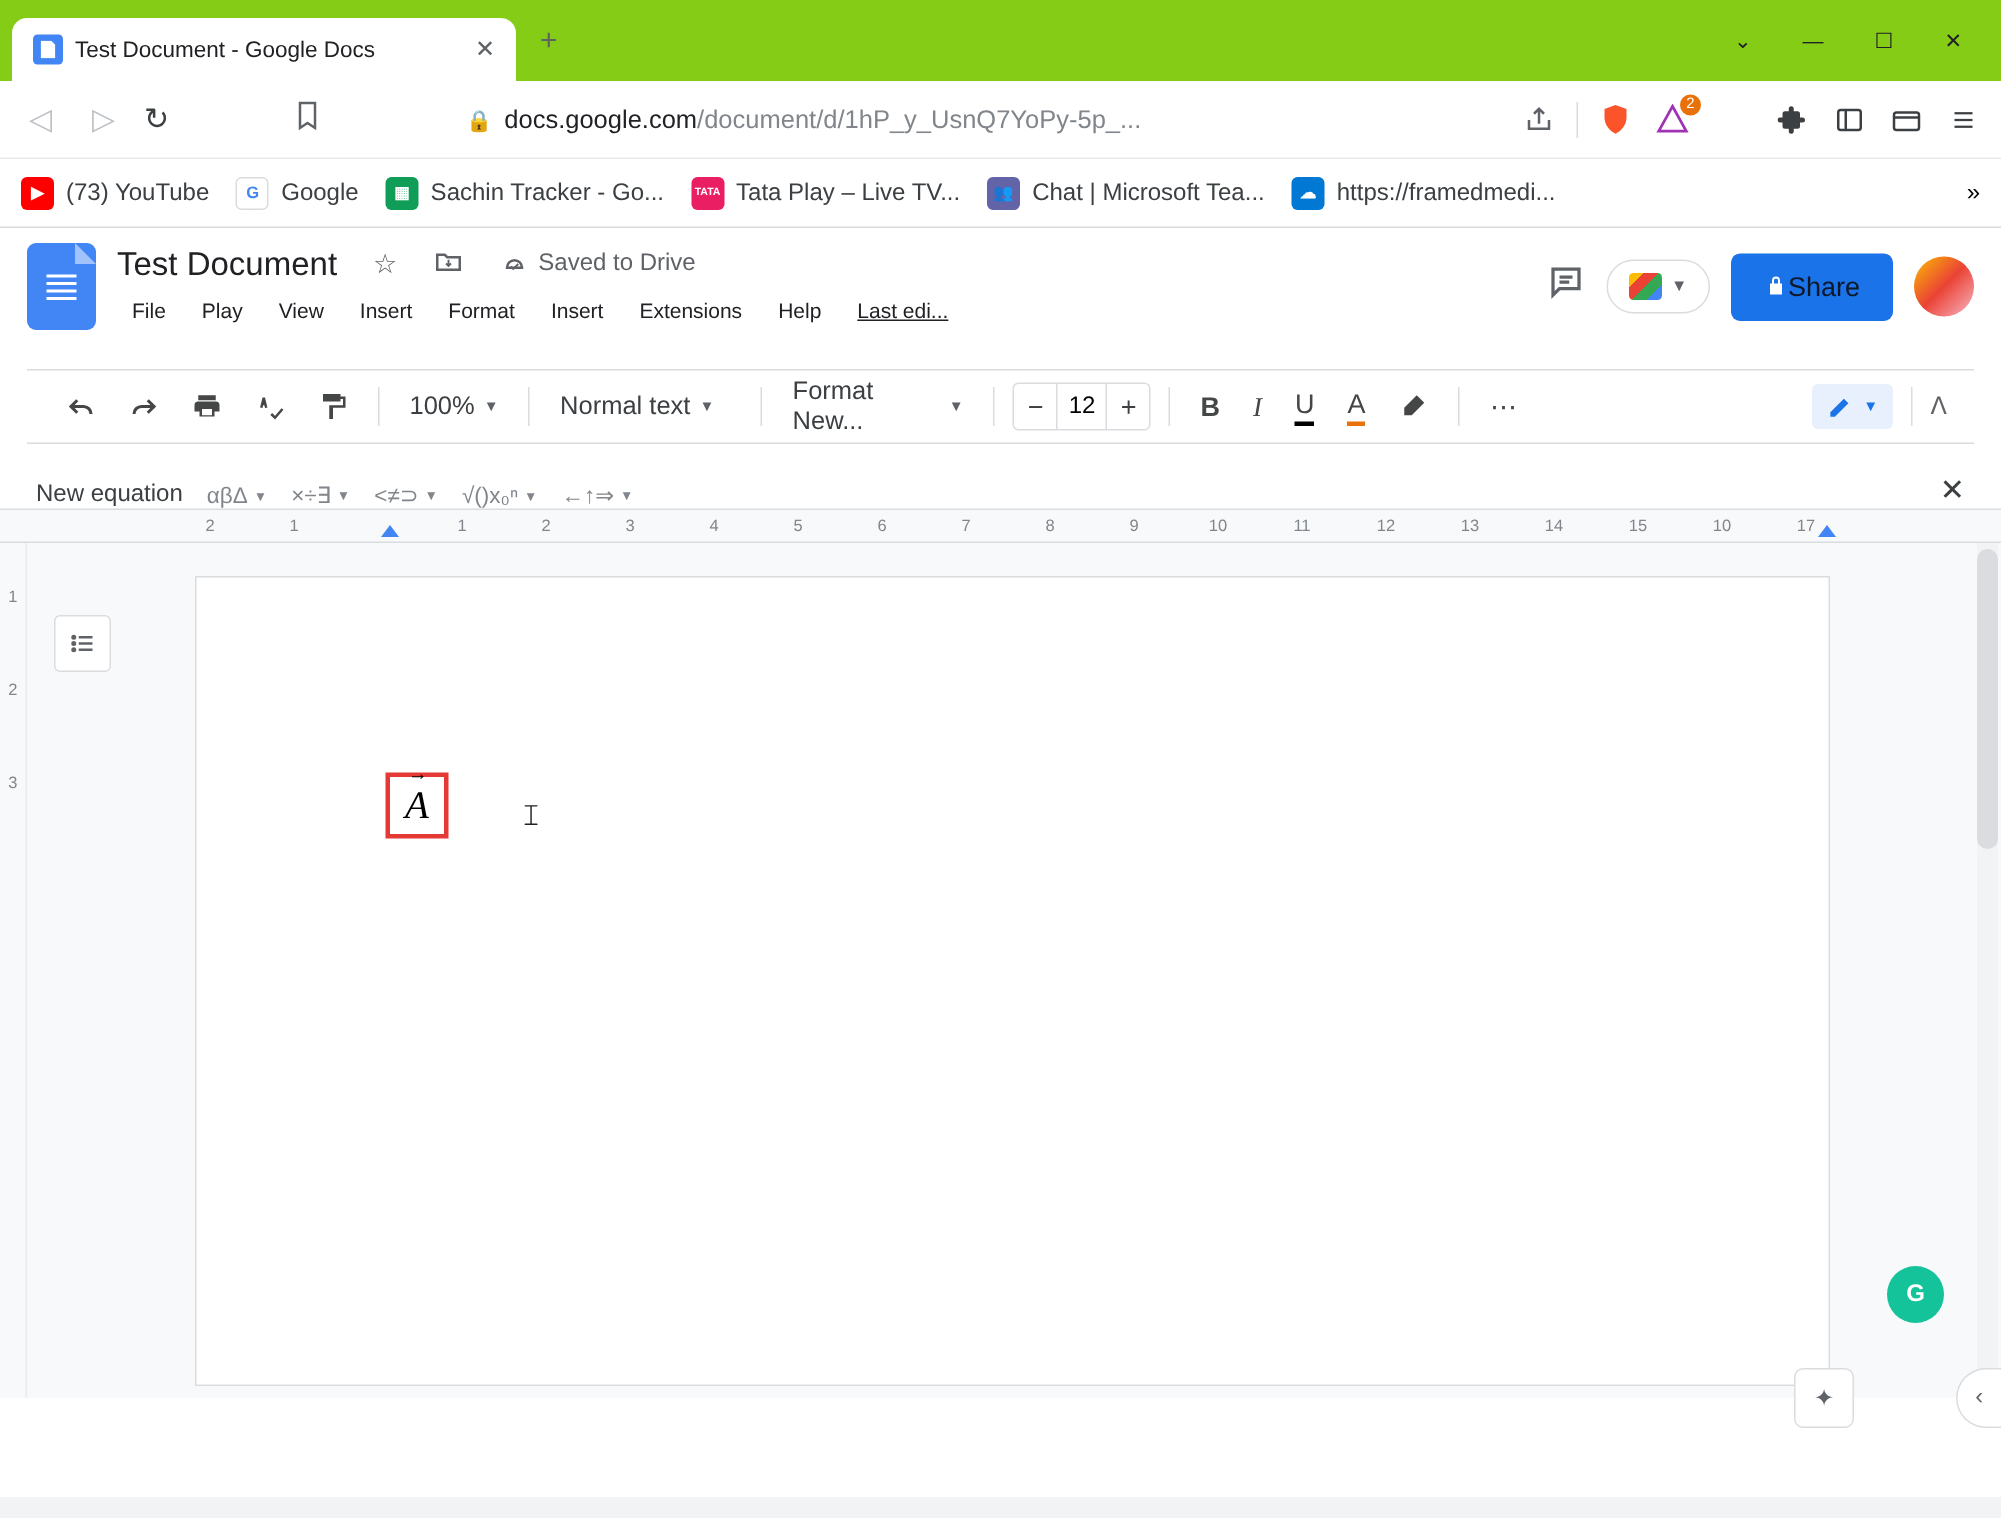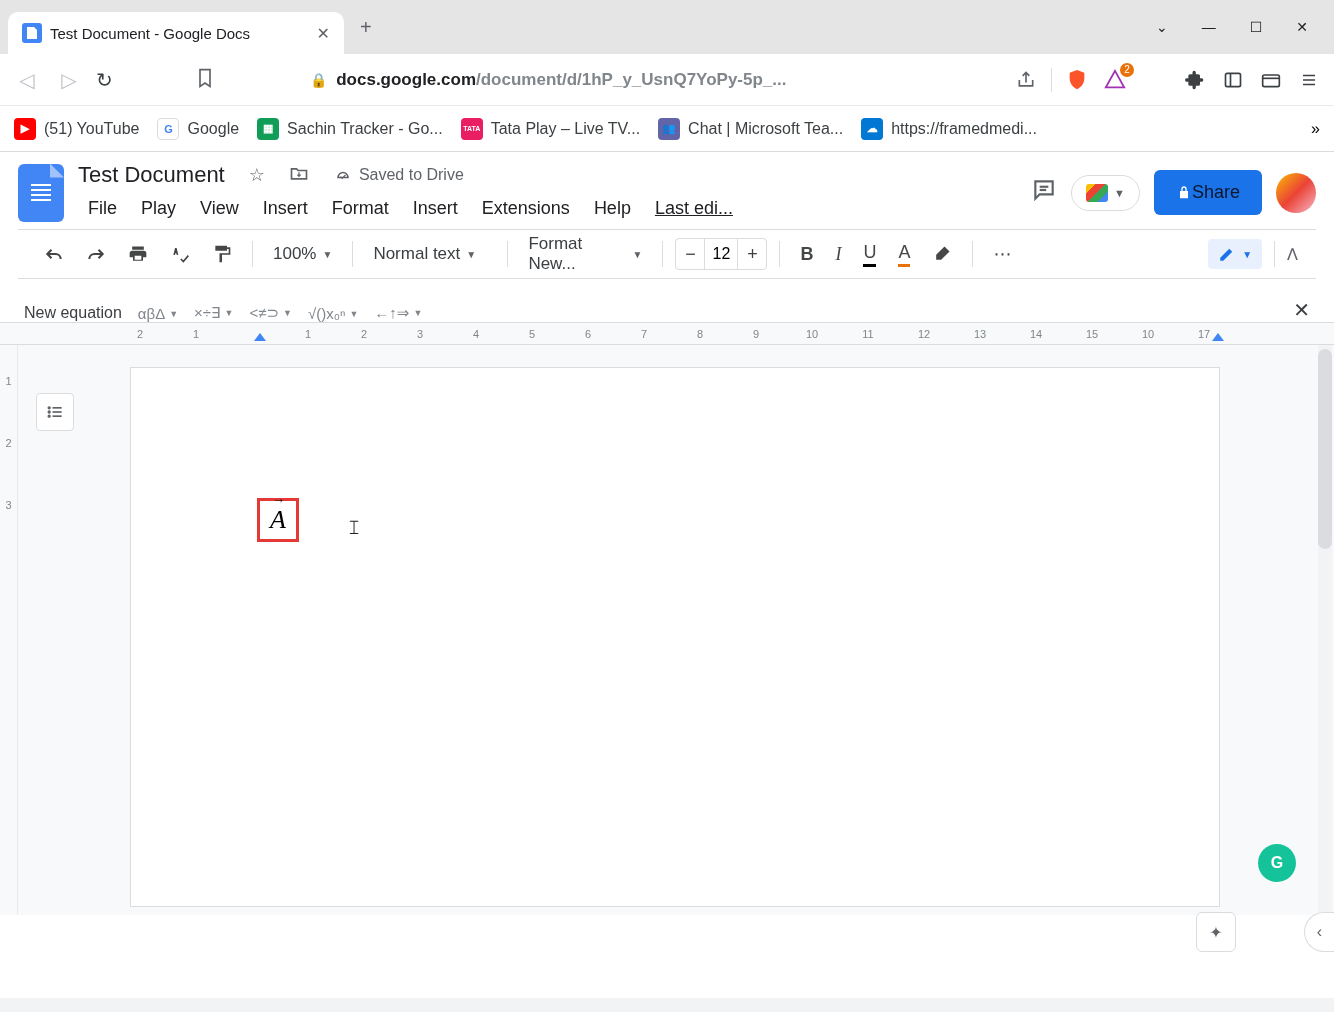--- a/index.html
+++ b/index.html
@@ -1,34 +1,34 @@
 <!DOCTYPE html>
 <html><head>
 <meta charset="utf-8">
 <style>
 * { margin: 0; padding: 0; box-sizing: border-box; }
 body { font-family: Arial, sans-serif; background: #fff; overflow: hidden; width: 1334px; height: 1012px; }
 
 
-.browser-top { background: #e5e5e5; height: 54px; display: flex; align-items: center; }
+.browser-top { background: #84cc16; height: 54px; display: flex; align-items: center; }
 .tab { background: #fff; height: 42px; margin-left: 8px; margin-top: 12px; display: flex; align-items: center; padding: 0 14px; border-radius: 10px 10px 0 0; gap: 8px; width: 336px; }
 .tab-favicon { width: 20px; height: 20px; background: #4285f4; border-radius: 3px; display: flex; align-items: center; justify-content: center; }
 .tab-favicon::before { content: ''; width: 10px; height: 12px; background: #fff; clip-path: polygon(0 0, 70% 0, 100% 25%, 100% 100%, 0 100%); }
 .tab-title { font-size: 15px; color: #202124; flex: 1; white-space: nowrap; overflow: hidden; }
 .tab-close { font-size: 16px; color: #5f6368; cursor: pointer; }
 .new-tab { margin-left: 16px; font-size: 20px; color: #5f6368; cursor: pointer; }
 .window-controls { margin-left: auto; display: flex; gap: 18px; padding-right: 18px; }
 .window-controls span { font-size: 14px; color: #202124; cursor: pointer; padding: 8px; }
 
 .address-row { height: 52px; background: #fff; display: flex; align-items: center; padding: 0 12px; gap: 12px; border-bottom: 1px solid #e8eaed; }
 .nav-arrow { width: 30px; text-align: center; font-size: 20px; color: #bdc1c6; cursor: pointer; }
 .reload { font-size: 20px; color: #3c4043; cursor: pointer; }
 .url-bar { flex: 1; display: flex; align-items: center; gap: 8px; padding: 0 14px; margin-left: 70px; }
 .lock-icon { color: #5f6368; font-size: 14px; }
-.url-text { font-size: 17px; color: #202124; font-weight: bold; }
+.url-text { font-size: 17px; color: #202124; }
 .url-text .faded { color: #80868b; }
 .addr-icon { width: 26px; height: 26px; display: flex; align-items: center; justify-content: center; cursor: pointer; }
 .brave-badge { position: relative; }
 .brave-badge .count { position: absolute; top: -4px; right: -6px; background: #e8710a; color: #fff; border-radius: 50%; font-size: 10px; width: 14px; height: 14px; display: flex; align-items: center; justify-content: center; }
 
 .bookmarks-row { height: 46px; background: #fff; display: flex; align-items: center; padding: 0 14px; gap: 18px; border-bottom: 1px solid #dadce0; font-size: 16px; }
 .bookmark { display: flex; align-items: center; gap: 8px; cursor: pointer; color: #3c4043; }
 .bm-icon { width: 22px; height: 22px; border-radius: 4px; display: flex; align-items: center; justify-content: center; font-size: 11px; color: #fff; font-weight: bold; }
 
 
@@ -37,31 +37,31 @@
 .docs-logo { width: 46px; height: 58px; background: #4285f4; border-radius: 6px; display: flex; align-items: center; justify-content: center; flex-direction: column; gap: 3px; cursor: pointer; position: relative; }
 .docs-logo::before { content: ''; position: absolute; top: 0; right: 0; width: 14px; height: 14px; background: #a1c2fa; clip-path: polygon(0 0, 100% 100%, 0 100%); border-top-right-radius: 6px; }
 .docs-logo-lines { display: flex; flex-direction: column; gap: 3px; }
 .docs-logo-lines span { width: 20px; height: 2px; background: #fff; }
 .docs-title-area { flex: 1; }
 .docs-title-row { display: flex; align-items: center; gap: 24px; }
 .docs-title { font-size: 22px; color: #202124; }
 .title-icon { color: #5f6368; font-size: 18px; cursor: pointer; }
 .saved-text { color: #5f6368; font-size: 16px; display: flex; align-items: center; gap: 6px; }
 .docs-menus { display: flex; gap: 4px; margin-top: 6px; }
-.docs-menus span { font-size: 18px; color: #202124; padding: 4px 10px; cursor: pointer; }
+.docs-menus span { font-size: 14px; color: #202124; padding: 4px 10px; cursor: pointer; }
 .last-edit { text-decoration: underline; color: #5f6368; }
 .docs-actions { display: flex; align-items: center; gap: 14px; }
 .comment-icon { font-size: 24px; color: #5f6368; cursor: pointer; }
 .meet-btn { border: 1px solid #dadce0; border-radius: 22px; padding: 8px 14px; display: flex; align-items: center; gap: 6px; cursor: pointer; }
 .meet-icon { width: 22px; height: 18px; background: linear-gradient(135deg, #fbbc04 0 25%, #ea4335 25% 50%, #34a853 50% 75%, #4285f4 75%); border-radius: 3px; }
 .share-btn { background: #1a73e8; color: #0f172a; border: none; border-radius: 6px; padding: 12px 22px; font-size: 18px; font-weight: 500; display: flex; align-items: center; gap: 0; cursor: pointer; }
 .avatar { width: 40px; height: 40px; border-radius: 50%; background: linear-gradient(135deg, #fbbc04, #ea4335, #f8b8c8); cursor: pointer; }
 
 
-.toolbar { border-top: 1px solid #dadce0; border-bottom: 1px solid #dadce0; height: 50px; display: flex; align-items: center; padding: 0 18px; gap: 6px; margin-top: 6px; }
+.toolbar { border-top: 1px solid #dadce0; border-bottom: 1px solid #dadce0; height: 50px; display: flex; align-items: center; padding: 0 18px; gap: 6px; margin-top: 26px; }
 .tb-btn { padding: 6px 8px; color: #444746; font-size: 18px; cursor: pointer; display: flex; align-items: center; }
 .tb-sep { width: 1px; height: 26px; background: #dadce0; margin: 0 6px; }
 .tb-select { display: flex; align-items: center; gap: 6px; padding: 4px 8px; cursor: pointer; font-size: 17px; color: #3c4043; }
 .tb-dropdown-arrow { font-size: 10px; color: #5f6368; }
 .font-size-group { display: flex; align-items: center; border: 1px solid #dadce0; border-radius: 4px; }
 .font-size-group button { border: none; background: none; width: 28px; height: 30px; font-size: 18px; cursor: pointer; color: #3c4043; }
 .font-size-group input { width: 34px; text-align: center; border: none; border-left: 1px solid #dadce0; border-right: 1px solid #dadce0; height: 30px; font-size: 16px; }
 .edit-mode { background: #e8f0fe; border-radius: 4px; padding: 6px 10px; display: flex; align-items: center; gap: 6px; color: #1a73e8; }
 .expand-up { margin-left: auto; font-size: 16px; color: #5f6368; cursor: pointer; }
 .color-underline { border-bottom: 3px solid #000; padding-bottom: 1px; }
@@ -169,21 +169,21 @@
         <rect x="4" y="5" width="16" height="2"></rect>
         <rect x="4" y="11" width="16" height="2"></rect>
         <rect x="4" y="17" width="16" height="2"></rect>
       </svg>
   </span>
 </div>
 
 <div class="bookmarks-row">
   <div class="bookmark">
     <span class="bm-icon" style="background:#ff0000">▶</span>
-    <span>(51) YouTube</span>
+    <span>(73) YouTube</span>
   </div>
   <div class="bookmark">
     <span class="bm-icon" style="background:#fff;border:1px solid #dadce0;color:#4285f4">G</span>
     <span>Google</span>
   </div>
   <div class="bookmark">
     <span class="bm-icon" style="background:#0f9d58">▦</span>
     <span>Sachin Tracker - Go...</span>
   </div>
   <div class="bookmark">

